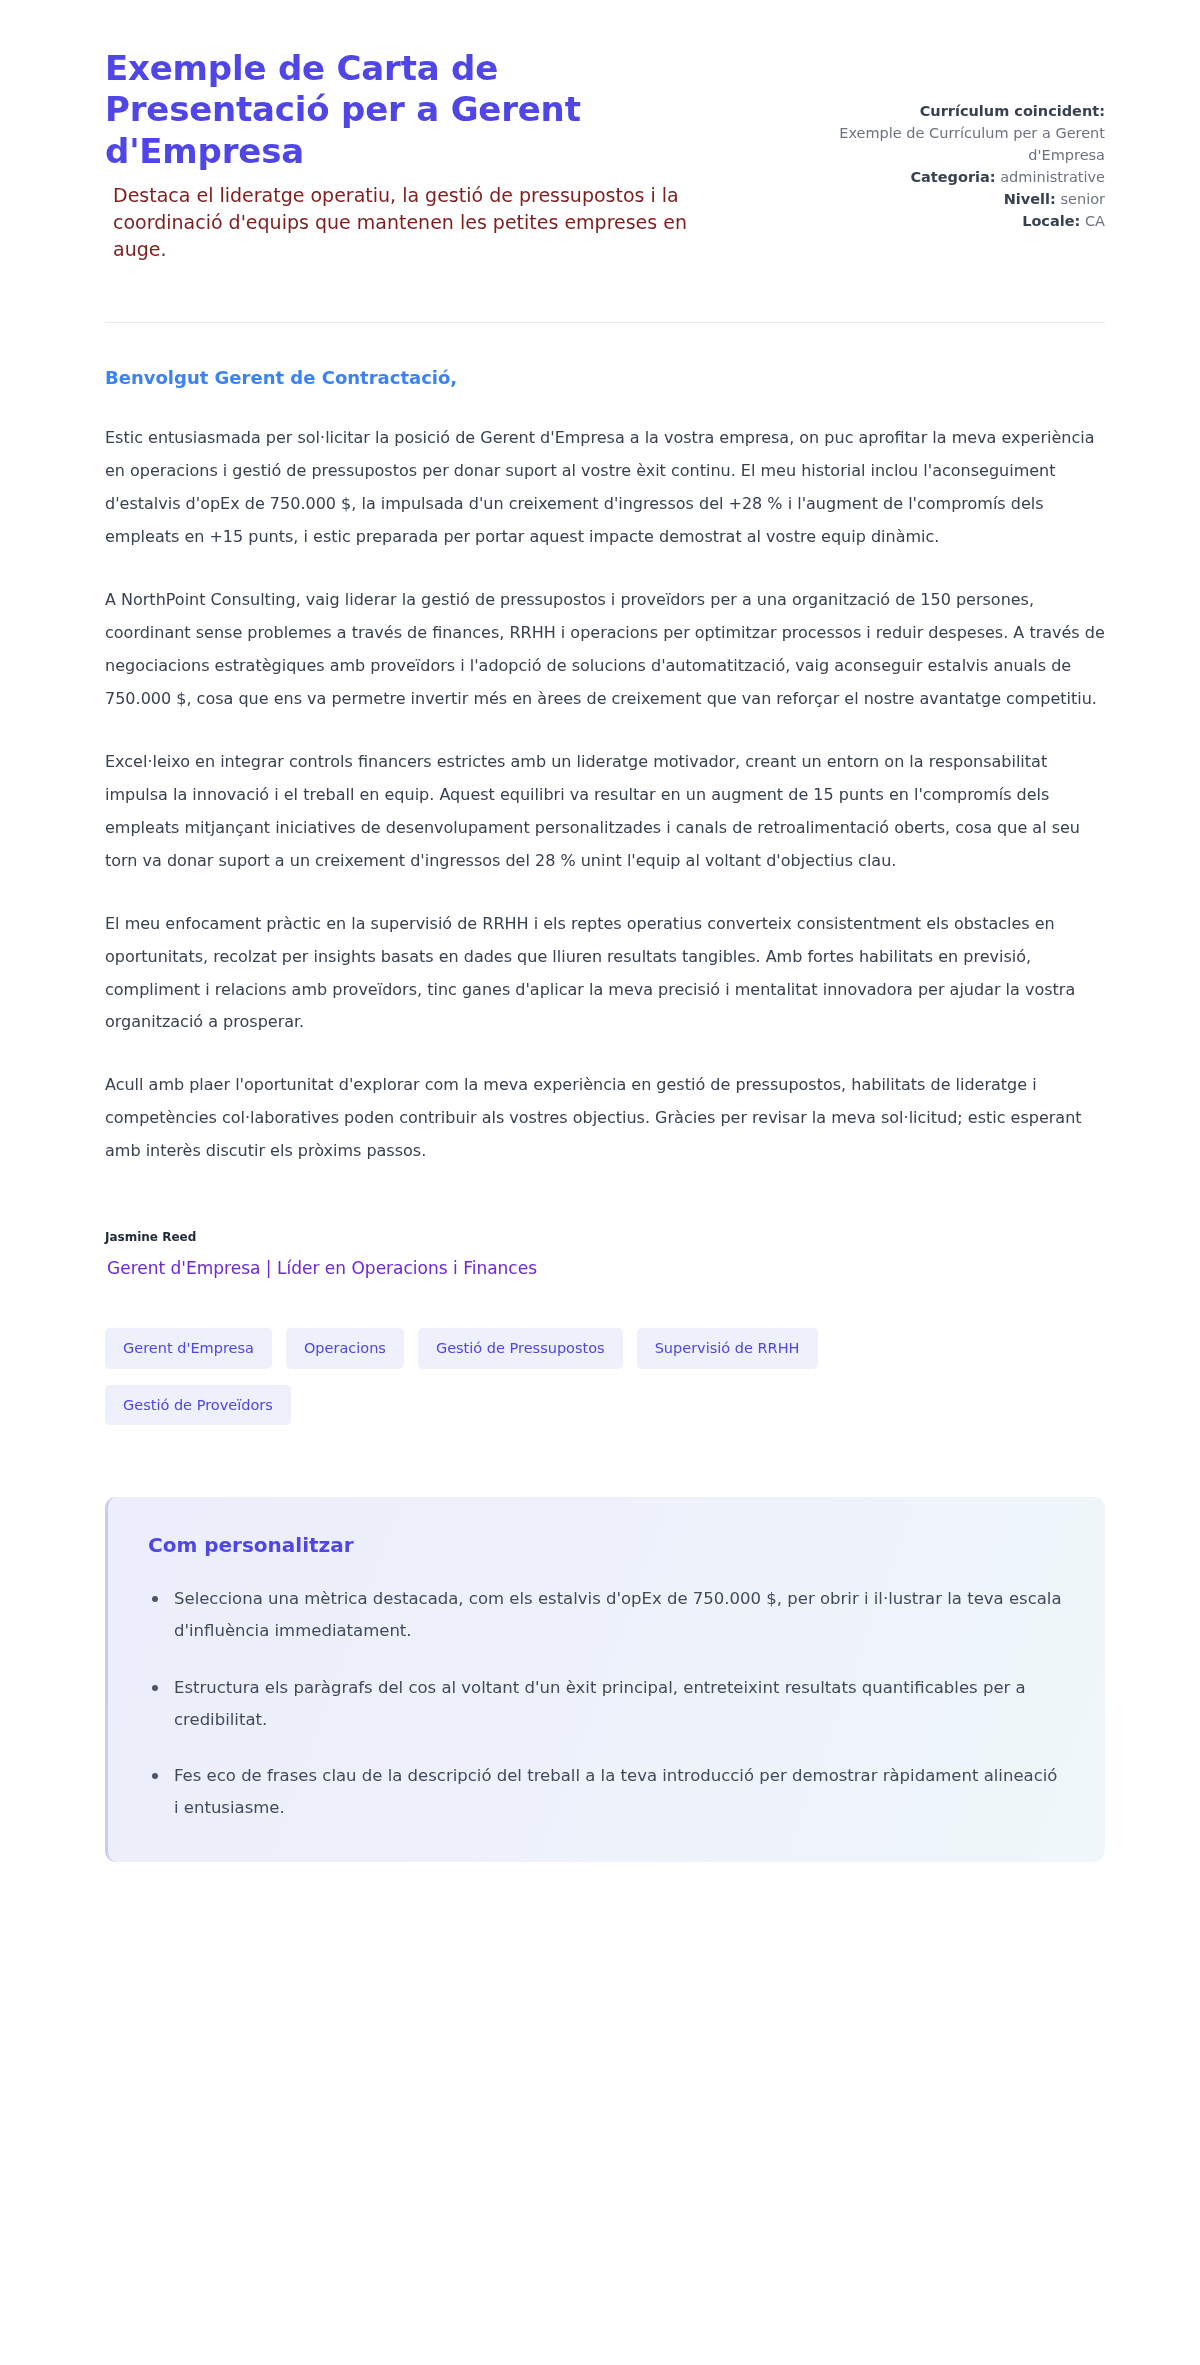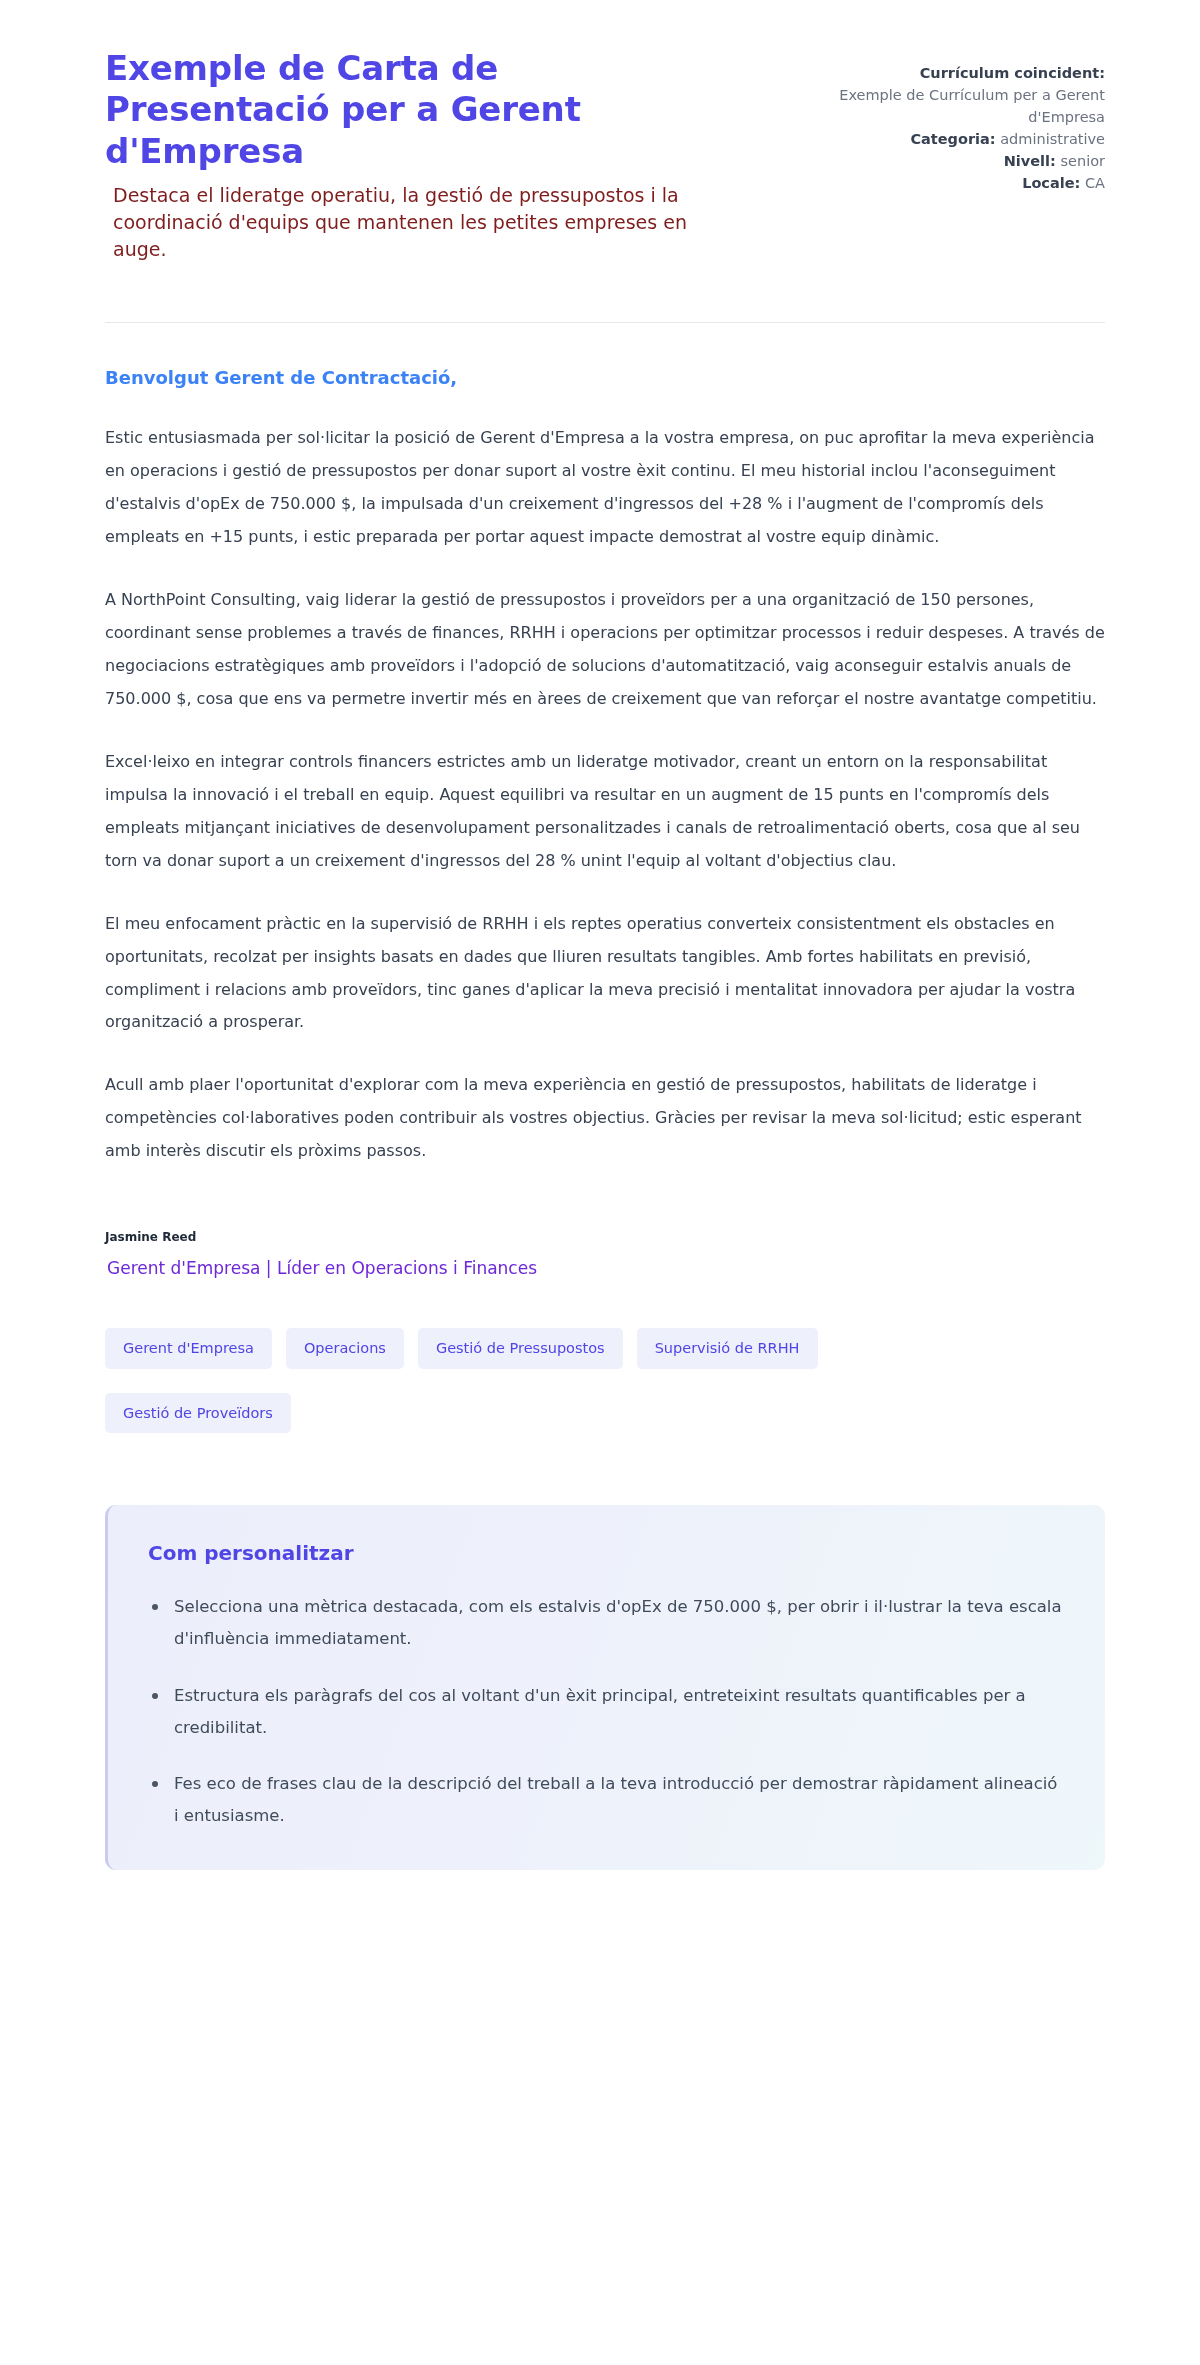--- a/index.html
+++ b/index.html
@@ -17,21 +17,21 @@
   }
 
   .page {
     width: 1200px;
     padding: 48px 95px 40px 105px;
   }
 
   
   .header {
     display: flex;
-    align-items: flex-start;
+    align-items: center;
     justify-content: space-between;
     gap: 40px;
   }
   .header-left {
     max-width: 600px;
     flex: 0 0 auto;
   }
   .doc-title {
     font-size: 34px;
     line-height: 1.22;
@@ -104,21 +104,21 @@
     font-size: 17px;
     color: #6d28d9;
     margin: 2px;
   }
 
   
   .tags {
     margin-top: 50px;
     display: flex;
     flex-wrap: wrap;
-    gap: 24px 14px;
+    gap: 16px 14px;
     max-width: 830px;
   }
   .tag {
     background: #eef0fb;
     color: #4f46e5;
     font-size: 14.5px;
     line-height: 1;
     padding: 13px 18px;
     border-radius: 5px;
     white-space: nowrap;

